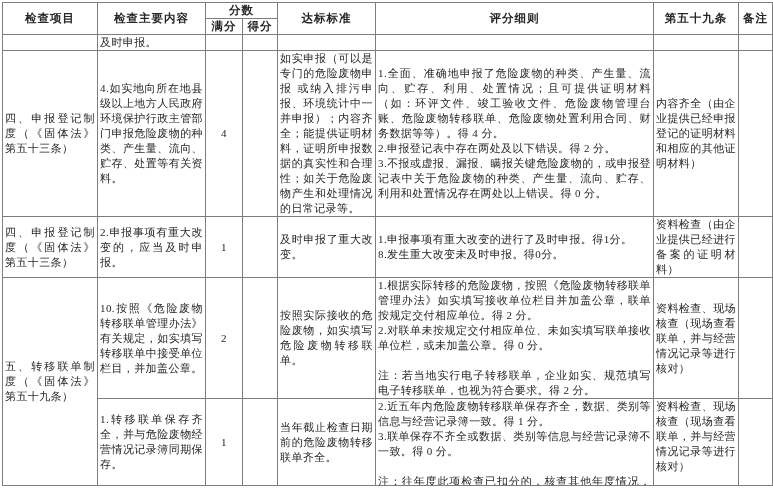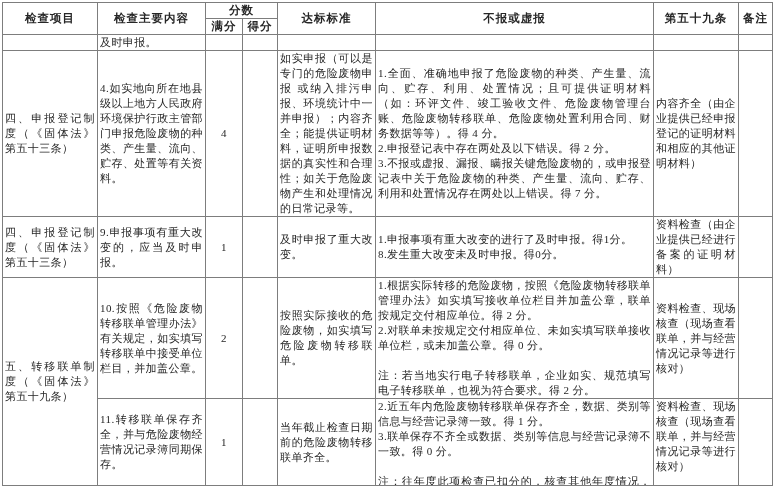--- a/index.html
+++ b/index.html
@@ -68,21 +68,21 @@
         <col style="width:85px">
         <col style="width:34px">
     </colgroup>
 
     <tbody>
         <tr class="hrow">
       <th rowspan="2">检查项目</th>
       <th rowspan="2">检查主要内容</th>
       <th colspan="2">分数</th>
       <th rowspan="2">达标标准</th>
-      <th rowspan="2">不报或虚报</th>
+      <th rowspan="2">评分细则</th>
       <th rowspan="2">第五十九条</th>
       <th rowspan="2">备注</th>
     </tr>
     <tr class="hrow">
       <th>满分</th>
       <th>得分</th>
     </tr>
 
     <tr class="r-carry">
       <td></td>
@@ -96,28 +96,28 @@
     </tr>
 
     <tr class="r-8">
       <td>四、申报登记制度（《固体法》第五十三条）</td>
       <td>4.如实地向所在地县级以上地方人民政府环境保护行政主管部门申报危险废物的种类、产生量、流向、贮存、处置等有关资料。</td>
       <td class="c">4</td>
       <td></td>
       <td>如实申报（可以是专门的危险废物申报 或纳入排污申报、环境统计中一并申报）；内容齐全；能提供证明材料，证明所申报数据的真实性和合理性；如关于危险废物产生和处理情况的日常记录等。</td>
       <td class="rules">1.全面、准确地申报了危险废物的种类、产生量、流向、贮存、利用、处置情况；且可提供证明材料（如：环评文件、竣工验收文件、危险废物管理台账、危险废物转移联单、危险废物处置利用合同、财务数据等等）。得 4 分。
 2.申报登记表中存在两处及以下错误。得 2 分。
-3.不报或虚报、漏报、瞒报关键危险废物的，或申报登记表中关于危险废物的种类、产生量、流向、贮存、利用和处置情况存在两处以上错误。得 7 分。</td>
+3.不报或虚报、漏报、瞒报关键危险废物的，或申报登记表中关于危险废物的种类、产生量、流向、贮存、利用和处置情况存在两处以上错误。得 0 分。</td>
       <td>内容齐全（由企业提供已经申报登记的证明材料和相应的其他证明材料）</td>
       <td></td>
     </tr>
 
     <tr class="r-9">
       <td>四、申报登记制度（《固体法》第五十三条）</td>
-      <td>9.申报事项有重大改变的，应当及时申报。</td>
+      <td>2.申报事项有重大改变的，应当及时申报。</td>
       <td class="c">1</td>
       <td></td>
       <td>及时申报了重大改变。</td>
       <td class="rules">1.申报事项有重大改变的进行了及时申报。得1分。
 8.发生重大改变未及时申报。得0分。</td>
       <td>资料检查（由企业提供已经进行备案的证明材料）</td>
       <td></td>
     </tr>
 
     <tr class="r-10">
@@ -128,21 +128,21 @@
       <td>按照实际接收的危险废物，如实填写危险废物转移联单。</td>
       <td class="rules">1.根据实际转移的危险废物，按照《危险废物转移联单管理办法》如实填写接收单位栏目并加盖公章，联单按规定交付相应单位。得 2 分。
 2.对联单未按规定交付相应单位、未如实填写联单接收单位栏，或未加盖公章。得 0 分。
 
 注：若当地实行电子转移联单，企业如实、规范填写电子转移联单，也视为符合要求。得 2 分。</td>
       <td>资料检查、现场核查（现场查看联单，并与经营情况记录等进行核对）</td>
       <td></td>
     </tr>
 
     <tr class="r-11">
-      <td>11.转移联单保存齐全，并与危险废物经营情况记录簿同期保存。</td>
+      <td>1.转移联单保存齐全，并与危险废物经营情况记录簿同期保存。</td>
       <td class="c">1</td>
       <td></td>
       <td>当年截止检查日期前的危险废物转移联单齐全。</td>
       <td class="vtop">
         <div class="rules clip">2.近五年内危险废物转移联单保存齐全，数据、类别等信息与经营记录簿一致。得 1 分。
 3.联单保存不齐全或数据、类别等信息与经营记录簿不一致。得 0 分。
 
 注：往年度此项检查已扣分的，核查其他年度情况，不重</div>
       </td>
       <td class="vtop">资料检查、现场核查（现场查看联单，并与经营情况记录等进行核对）</td>

